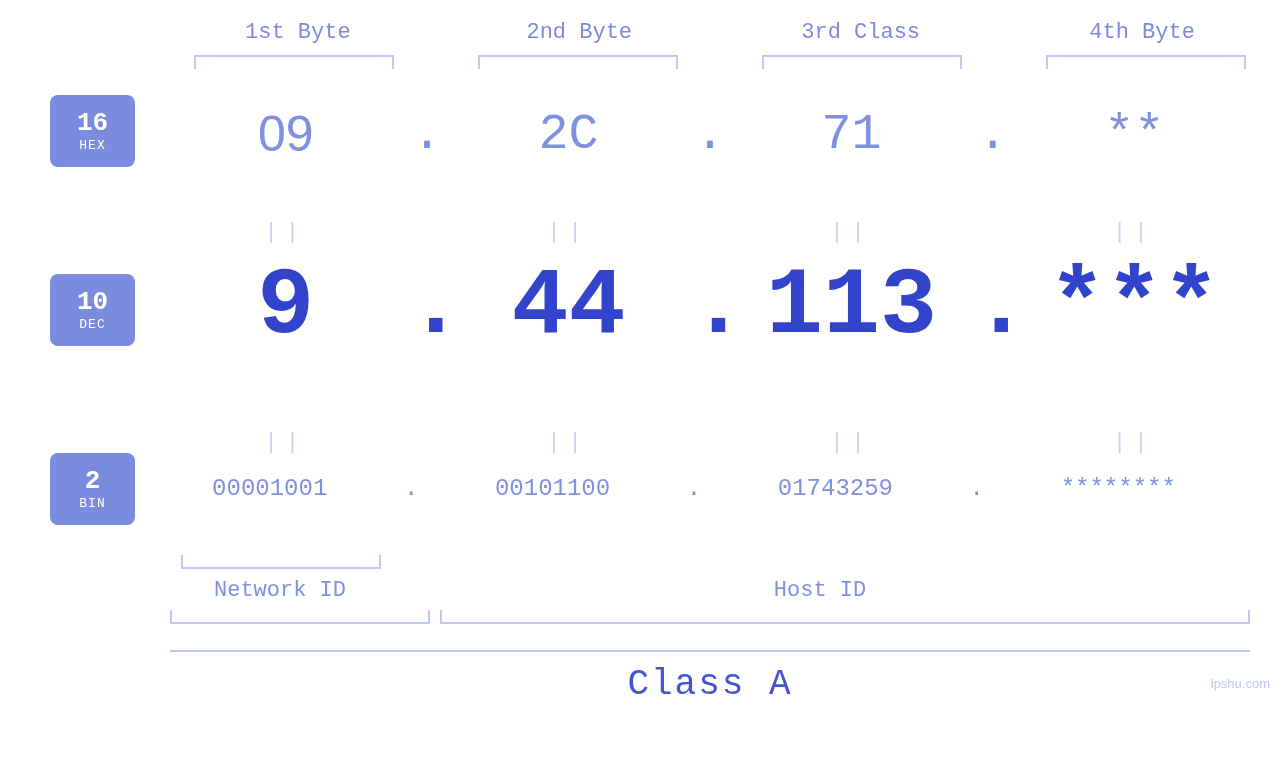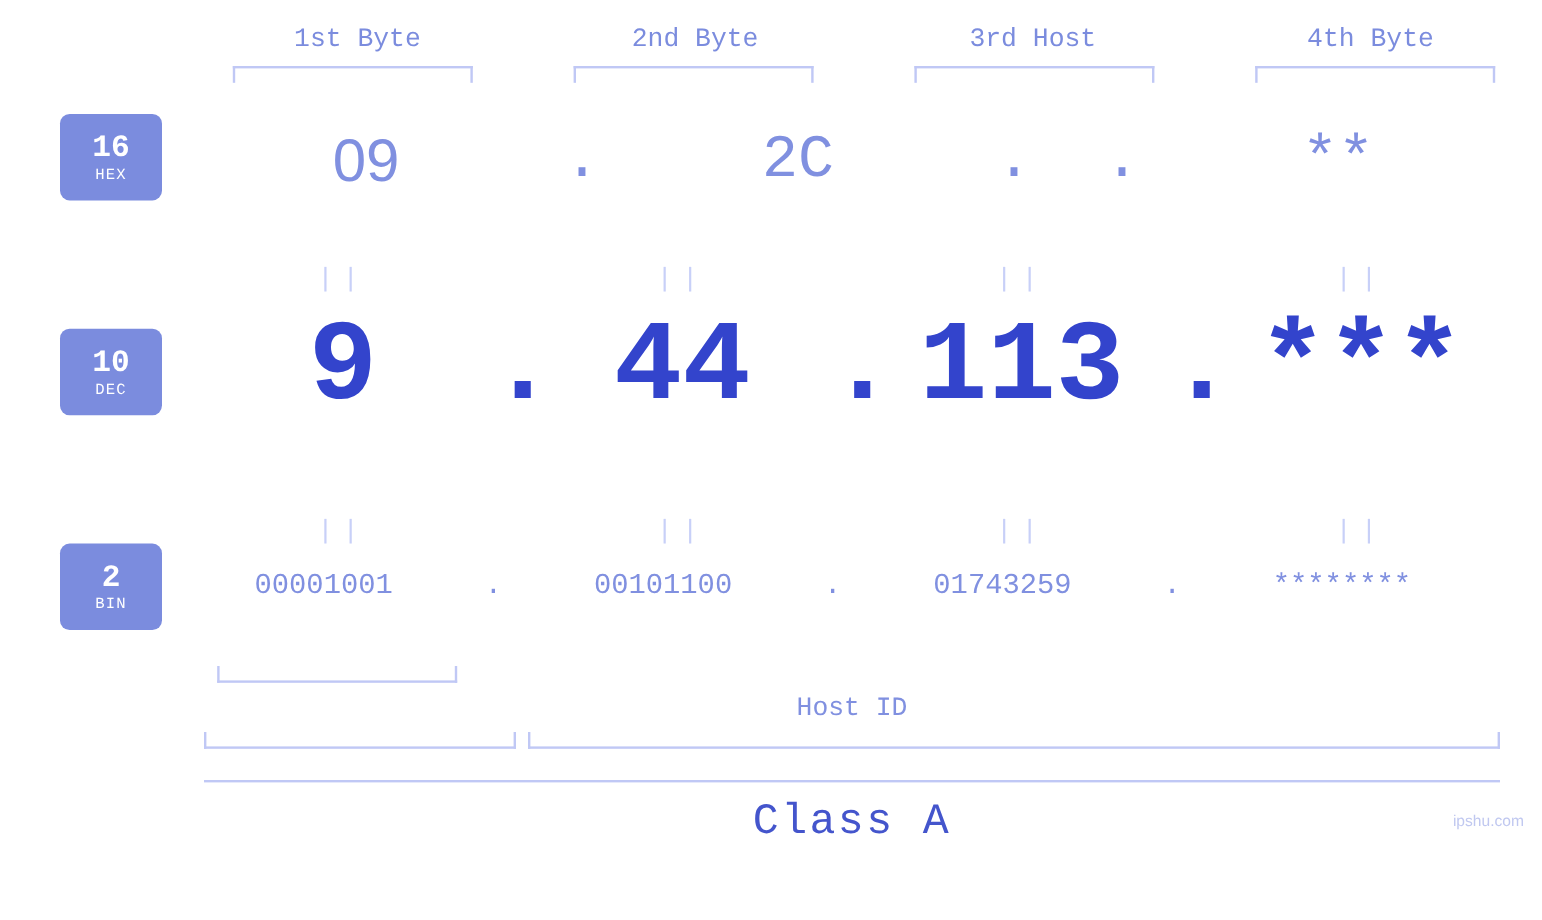--- a/index.html
+++ b/index.html
@@ -24,21 +24,21 @@
 </head>
 <body>
 
 <div class="full-layout">
 
   <div style="position:absolute;top:20px;left:185px;width:1070px;display:flex;flex-direction:row;justify-content:space-around;">
     <div style="width:220px;text-align:center;color:#7b8cde;font-size:22px;font-family:'Courier New',monospace;">1st Byte</div>
     <div style="width:50px;"></div>
     <div style="width:220px;text-align:center;color:#7b8cde;font-size:22px;font-family:'Courier New',monospace;">2nd Byte</div>
     <div style="width:50px;"></div>
-    <div style="width:220px;text-align:center;color:#7b8cde;font-size:22px;font-family:'Courier New',monospace;">3rd Host</div>
+    <div style="width:220px;text-align:center;color:#7b8cde;font-size:22px;font-family:'Courier New',monospace;">3rd Class</div>
     <div style="width:50px;"></div>
     <div style="width:220px;text-align:center;color:#7b8cde;font-size:22px;font-family:'Courier New',monospace;">4th Byte</div>
   </div>
 
   <div style="position:absolute;top:55px;left:185px;width:1070px;display:flex;flex-direction:row;justify-content:space-around;">
     <div style="width:200px;height:14px;border-top:2px solid #c0c8f5;border-left:2px solid #c0c8f5;border-right:2px solid #c0c8f5;"></div>
     <div style="width:50px;"></div>
     <div style="width:200px;height:14px;border-top:2px solid #c0c8f5;border-left:2px solid #c0c8f5;border-right:2px solid #c0c8f5;"></div>
     <div style="width:50px;"></div>
     <div style="width:200px;height:14px;border-top:2px solid #c0c8f5;border-left:2px solid #c0c8f5;border-right:2px solid #c0c8f5;"></div>
@@ -59,20 +59,21 @@
       <span style="font-size:26px;font-weight:bold;line-height:1.1;">2</span>
       <span style="font-size:13px;letter-spacing:1px;">BIN</span>
     </div>
   </div>
 
   <div style="position:absolute;top:105px;left:170px;width:1080px;display:flex;flex-direction:row;align-items:center;justify-content:space-around;">
     <div style="width:220px;text-align:center;font-size:50px;color:#8090e0;font-family:Liberation Sans, sans-serif;">09</div>
     <div style="width:40px;text-align:center;font-size:50px;color:#8090e0;font-family:'Courier New',monospace;">.</div>
     <div style="width:220px;text-align:center;font-size:50px;color:#8090e0;font-family:'Courier New',monospace;">2C</div>
     <div style="width:40px;text-align:center;font-size:50px;color:#8090e0;font-family:'Courier New',monospace;">.</div>
+    <div style="width:220px;text-align:center;font-size:50px;color:#8090e0;font-family:'Courier New',monospace;">71</div>
     <div style="width:40px;text-align:center;font-size:50px;color:#8090e0;font-family:'Courier New',monospace;">.</div>
     <div style="width:220px;text-align:center;font-size:50px;color:#8090e0;font-family:'Courier New',monospace;">**</div>
   </div>
 
   <div style="position:absolute;top:220px;left:170px;width:1080px;display:flex;flex-direction:row;align-items:center;justify-content:space-around;">
     <div style="width:220px;text-align:center;font-size:22px;color:#c8d0f8;font-family:'Courier New',monospace;letter-spacing:8px;">||</div>
     <div style="width:40px;"></div>
     <div style="width:220px;text-align:center;font-size:22px;color:#c8d0f8;font-family:'Courier New',monospace;letter-spacing:8px;">||</div>
     <div style="width:40px;"></div>
     <div style="width:220px;text-align:center;font-size:22px;color:#c8d0f8;font-family:'Courier New',monospace;letter-spacing:8px;">||</div>
@@ -114,20 +115,21 @@
     <div style="width:200px;height:14px;border-bottom:2px solid #c0c8f5;border-left:2px solid #c0c8f5;border-right:2px solid #c0c8f5;"></div>
     <div style="width:40px;"></div>
     <div style="width:200px;height:14px;border-bottom:0;"></div>
     <div style="width:40px;"></div>
     <div style="width:200px;height:14px;border-bottom:0;"></div>
     <div style="width:40px;"></div>
     <div style="width:200px;height:14px;border-bottom:0;"></div>
   </div>
 
   <div style="position:absolute;top:578px;left:170px;width:1080px;display:flex;flex-direction:row;align-items:center;">
+    <div style="width:220px;text-align:center;color:#8090e0;font-size:22px;font-family:'Courier New',monospace;">Network ID</div>
     <div style="flex:1;text-align:center;color:#8090e0;font-size:22px;font-family:'Courier New',monospace;">Host ID</div>
   </div>
 
   <div style="position:absolute;top:610px;left:170px;width:1080px;display:flex;flex-direction:row;">
 
     <div style="width:260px;height:14px;border-bottom:2px solid #c0c8f5;border-left:2px solid #c0c8f5;border-right:2px solid #c0c8f5;"></div>
 
     <div style="width:10px;"></div>
 
     <div style="flex:1;height:14px;border-bottom:2px solid #c0c8f5;border-left:2px solid #c0c8f5;border-right:2px solid #c0c8f5;"></div>

